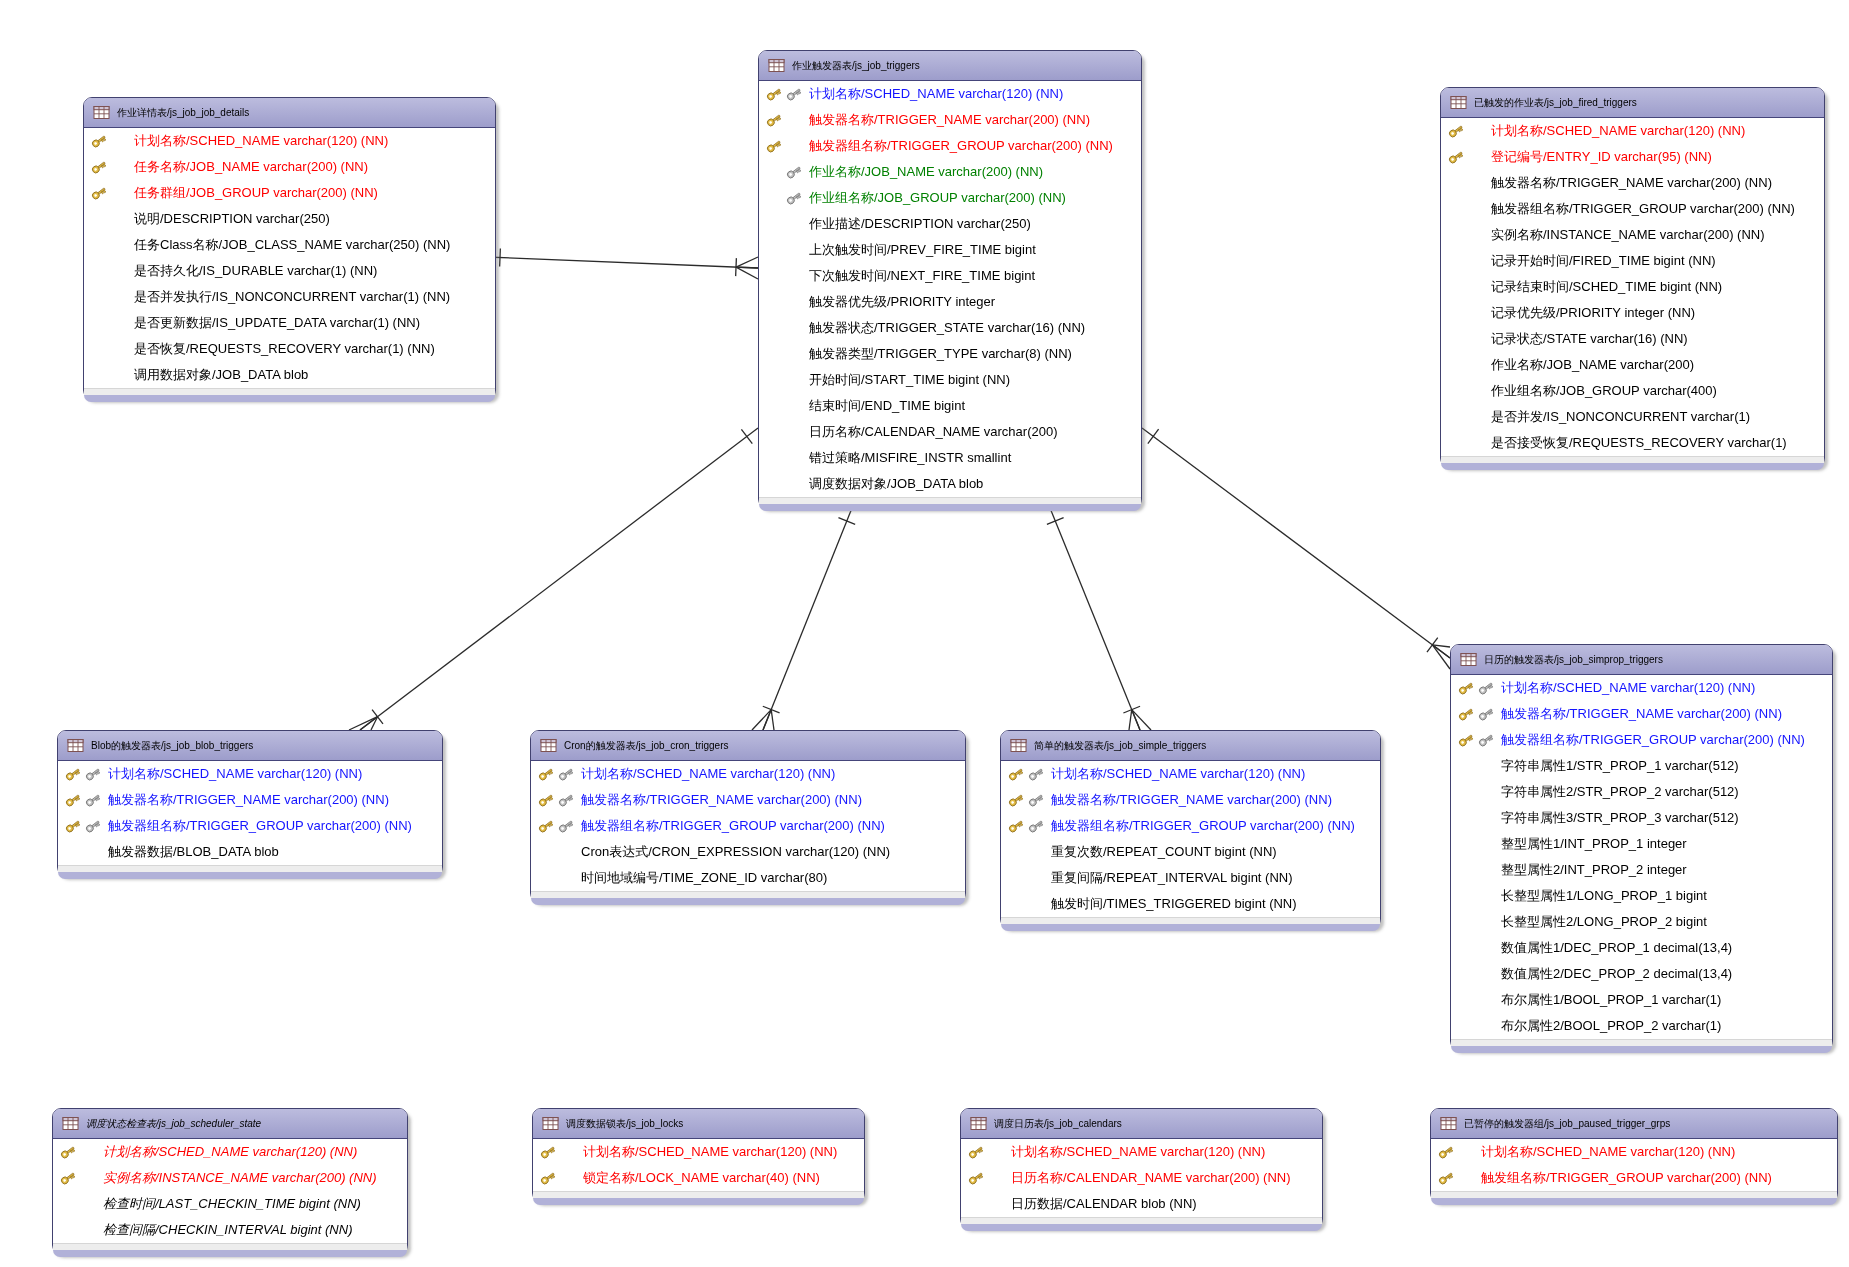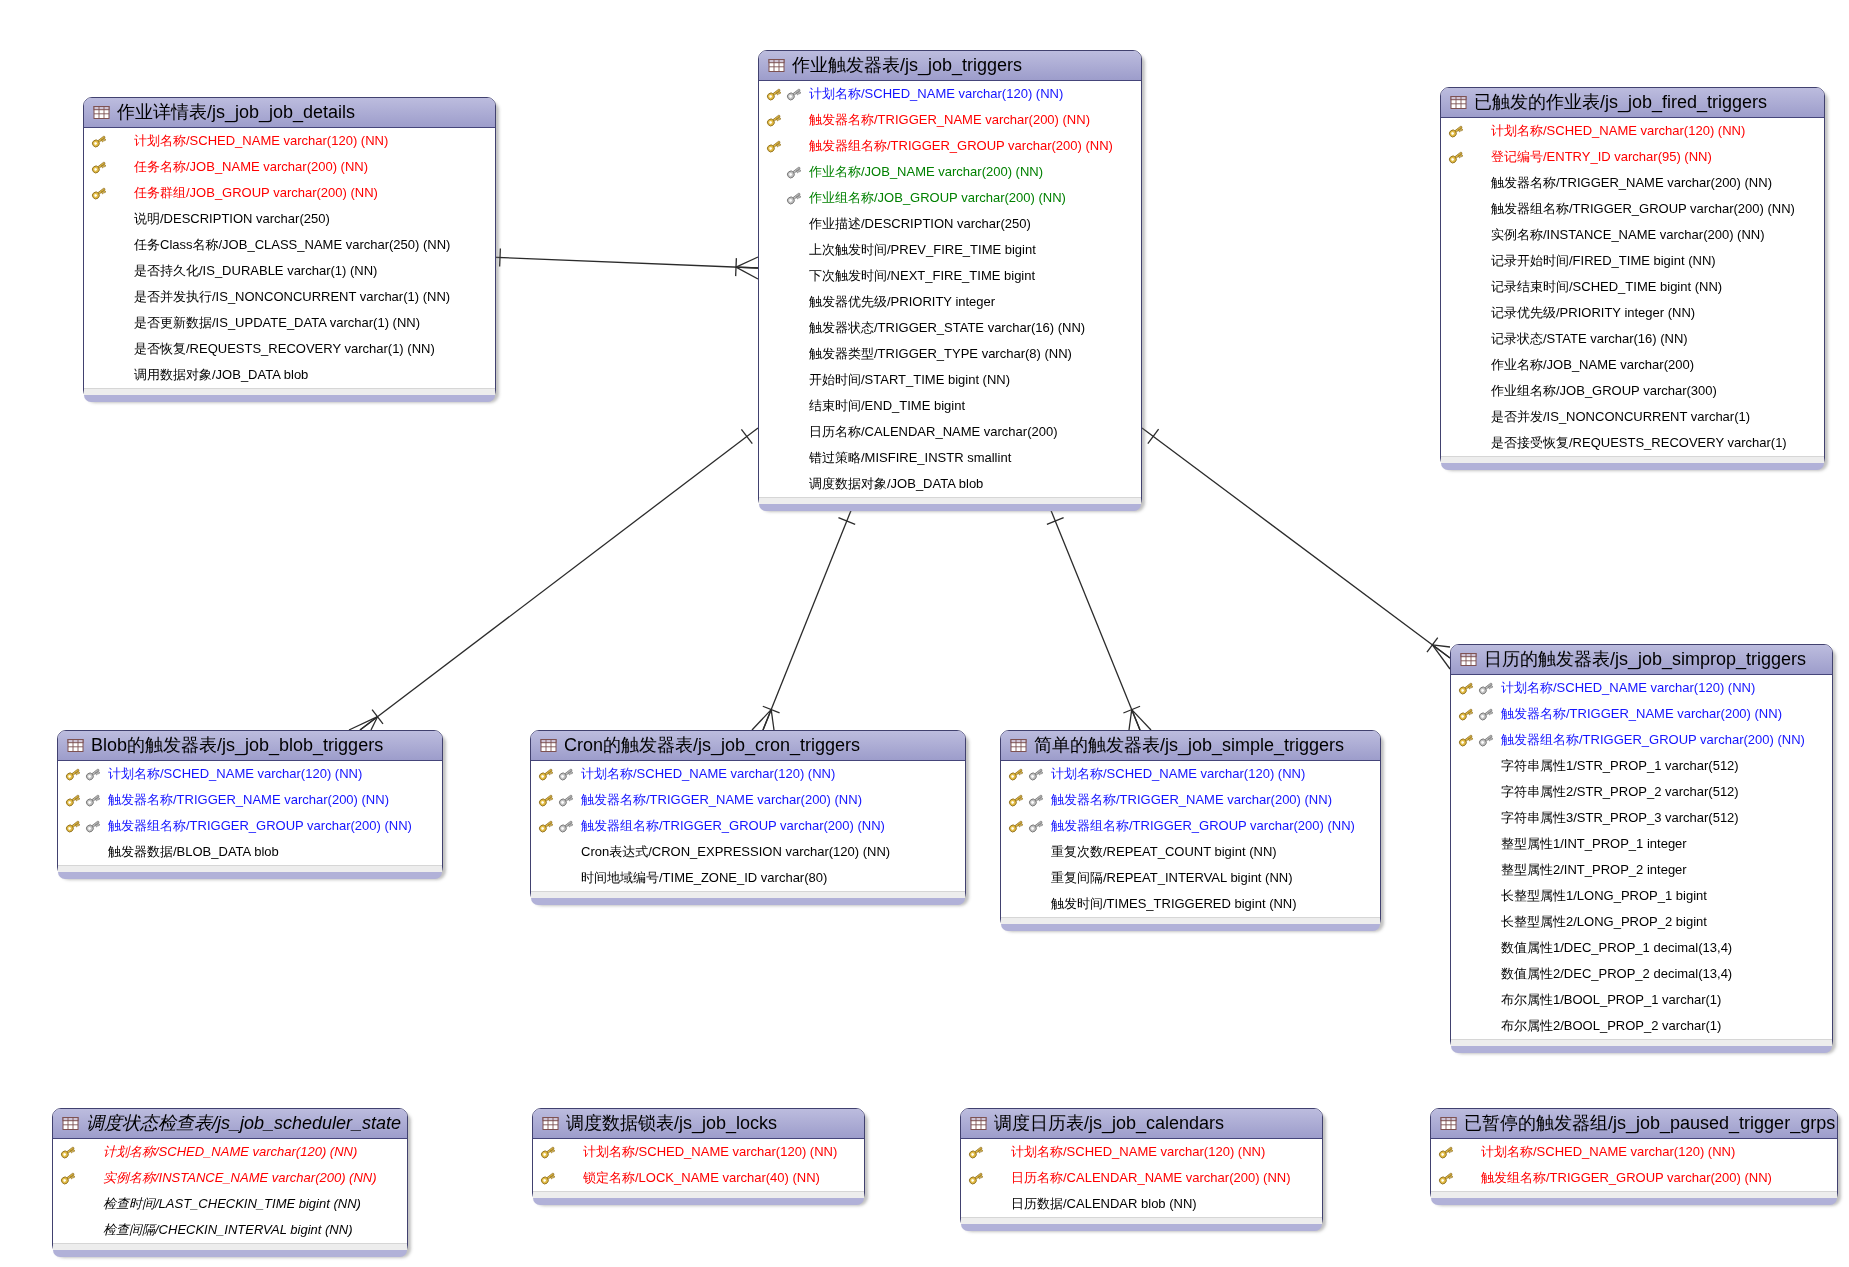--- a/index.html
+++ b/index.html
@@ -13,21 +13,21 @@
     box-sizing:border-box;
   }
   .erd-header{
     height:29px;line-height:29px;
     background:linear-gradient(#bcbcde,#9d9dcb);
     border-bottom:1px solid #45457a;
     border-radius:7px 7px 0 0;
     display:flex;align-items:center;
     padding-left:9px;white-space:nowrap;overflow:hidden;
   }
-  .erd-title{font-size:18px;color:#000;margin-left:7px;}
+  .erd-title{font-size:10px;color:#000;margin-left:7px;}
   .erd-body{background:#fff;}
   .erd-row{position:relative;height:26px;line-height:26px;white-space:nowrap;}
   .erd-row .coltext{position:absolute;left:50px;top:0;font-size:13px;}
   .keyslot{position:absolute;top:4px;width:18px;height:18px;}
   .slot1{left:6px;} .slot2{left:26px;}
   .erd-footer{
     height:13px;
     background:linear-gradient(#ededed 0 46%,#b1b1d8 46% 100%);
     border-radius:0 0 7px 7px;
     border-top:1px solid #d6d6d6;
@@ -330,21 +330,21 @@
         <div class="erd-row">
           <span class="coltext c-plain">记录优先级/PRIORITY integer (NN)</span>
         </div>
         <div class="erd-row">
           <span class="coltext c-plain">记录状态/STATE varchar(16) (NN)</span>
         </div>
         <div class="erd-row">
           <span class="coltext c-plain">作业名称/JOB_NAME varchar(200)</span>
         </div>
         <div class="erd-row">
-          <span class="coltext c-plain">作业组名称/JOB_GROUP varchar(300)</span>
+          <span class="coltext c-plain">作业组名称/JOB_GROUP varchar(400)</span>
         </div>
         <div class="erd-row">
           <span class="coltext c-plain">是否并发/IS_NONCONCURRENT varchar(1)</span>
         </div>
         <div class="erd-row">
           <span class="coltext c-plain">是否接受恢复/REQUESTS_RECOVERY varchar(1)</span>
         </div>
       </div>
       <div class="erd-footer"></div>
     </div>

